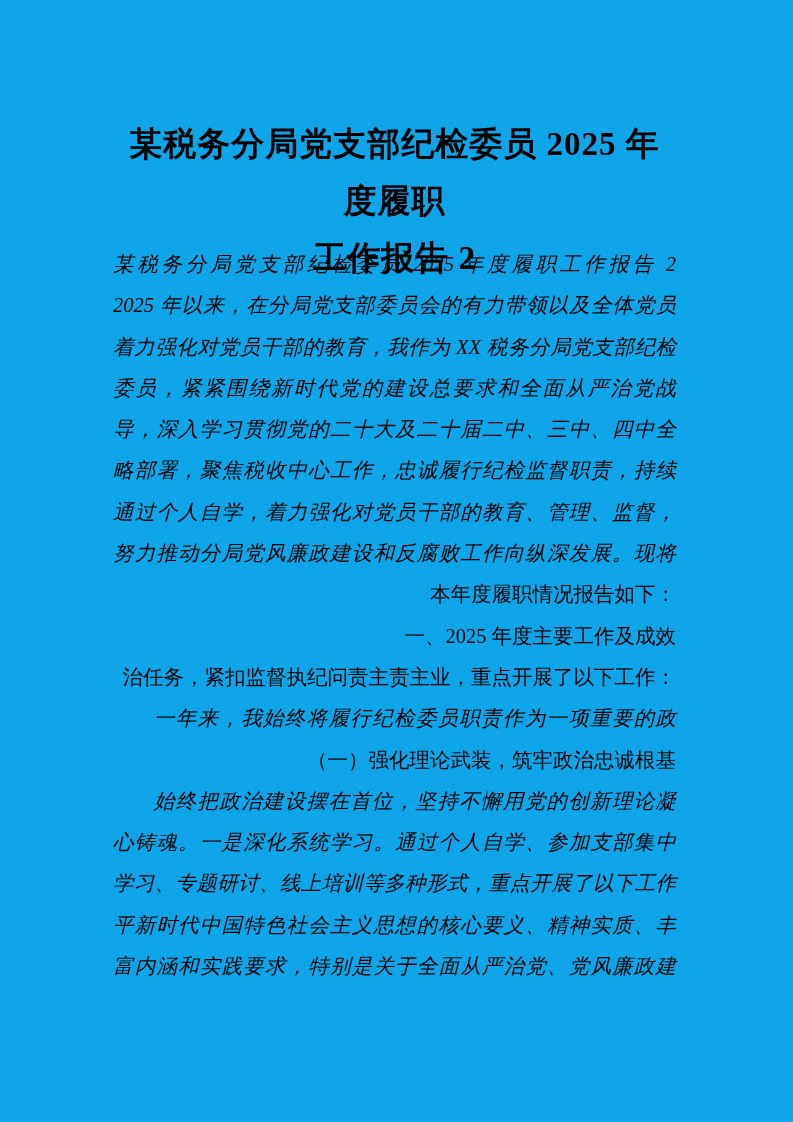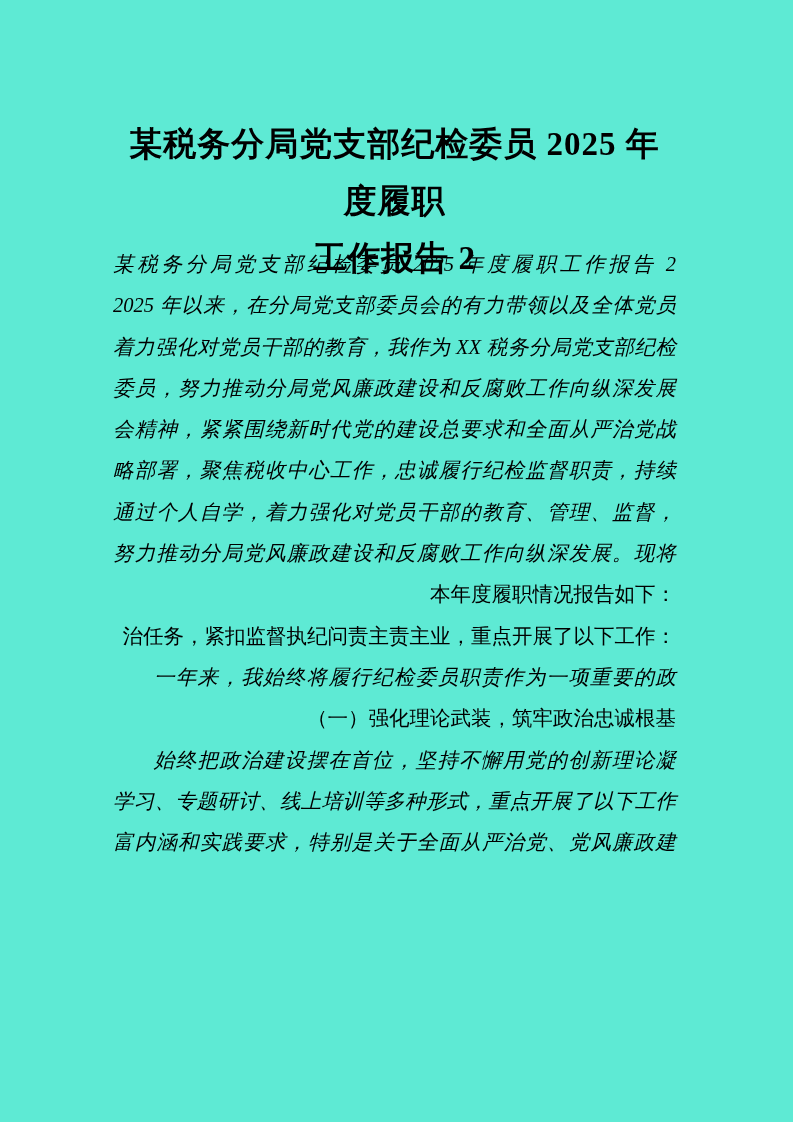--- a/index.html
+++ b/index.html
@@ -4,21 +4,21 @@
 <style>
   html, body {
     margin: 0;
     padding: 0;
     background: #ffffff;
   }
   .page {
     position: relative;
     width: 793px;
     height: 1122px;
-    background: #5eead4;
+    background: #0ea5e9;
     overflow: hidden;
     font-family: "Liberation Serif", "DejaVu Serif", serif;
     color: #000000;
   }
   .title {
     position: absolute;
     left: 113px;
     top: 116px;
     width: 563px;
     margin: 0;
@@ -60,26 +60,29 @@
 
 <div class="page">
   <h1 class="title">
       <div class="title-line">某税务分局党支部纪检委员 2025 年度履职</div>
       <div class="title-line">工作报告 2</div>
     </h1>
   <div class="body-text">
       <div class="line justify">某税务分局党支部纪检委员 2025 年度履职工作报告 2</div>
       <div class="line justify">2025 年以来，在分局党支部委员会的有力带领以及全体党员</div>
       <div class="line justify">着力强化对党员干部的教育，我作为 XX 税务分局党支部纪检</div>
-      <div class="line justify">委员，努力推动分局党风廉政建设和反腐败工作向纵深发展</div>
-      <div class="line justify">会精神，紧紧围绕新时代党的建设总要求和全面从严治党战</div>
+      <div class="line justify">委员，紧紧围绕新时代党的建设总要求和全面从严治党战</div>
+      <div class="line justify">导，深入学习贯彻党的二十大及二十届二中、三中、四中全</div>
       <div class="line justify">略部署，聚焦税收中心工作，忠诚履行纪检监督职责，持续</div>
       <div class="line justify">通过个人自学，着力强化对党员干部的教育、管理、监督，</div>
       <div class="line justify">努力推动分局党风廉政建设和反腐败工作向纵深发展。现将</div>
       <div class="line left">本年度履职情况报告如下：</div>
+      <div class="line left indent">一、2025 年度主要工作及成效</div>
       <div class="line left">治任务，紧扣监督执纪问责主责主业，重点开展了以下工作：</div>
       <div class="line justify indent">一年来，我始终将履行纪检委员职责作为一项重要的政</div>
       <div class="line left indent">（一）强化理论武装，筑牢政治忠诚根基</div>
       <div class="line justify indent">始终把政治建设摆在首位，坚持不懈用党的创新理论凝</div>
+      <div class="line justify">心铸魂。一是深化系统学习。通过个人自学、参加支部集中</div>
       <div class="line justify">学习、专题研讨、线上培训等多种形式，重点开展了以下工作</div>
+      <div class="line justify">平新时代中国特色社会主义思想的核心要义、精神实质、丰</div>
       <div class="line justify">富内涵和实践要求，特别是关于全面从严治党、党风廉政建</div>
     </div>
 </div>
 
 </body></html>

